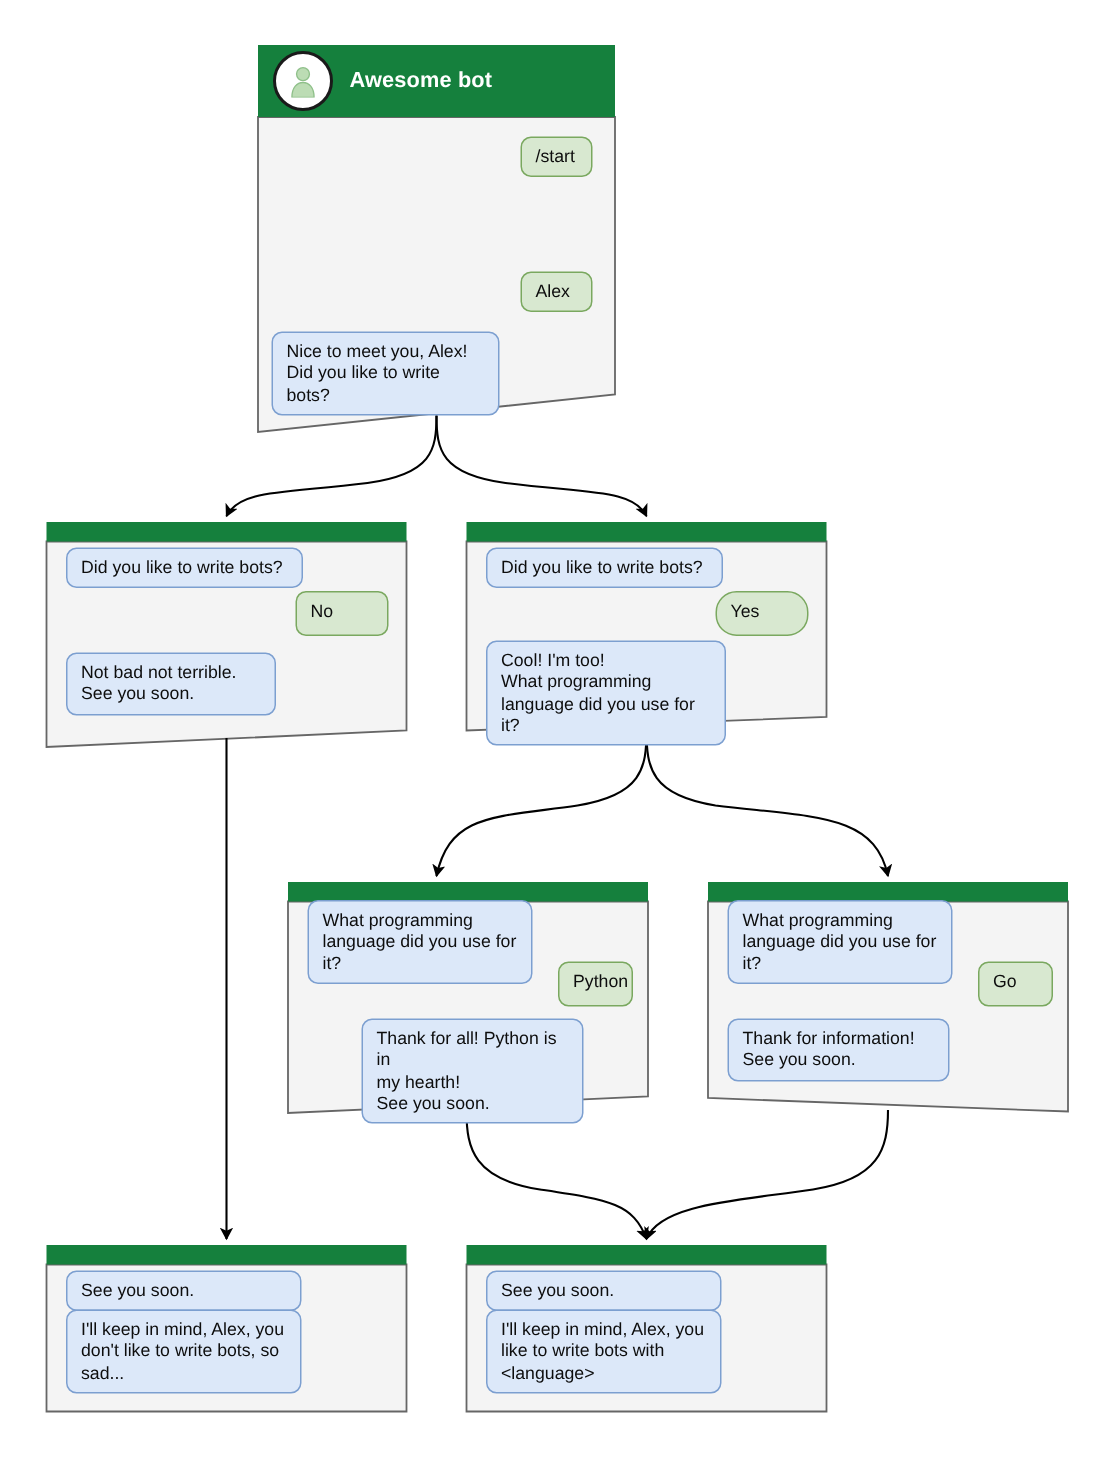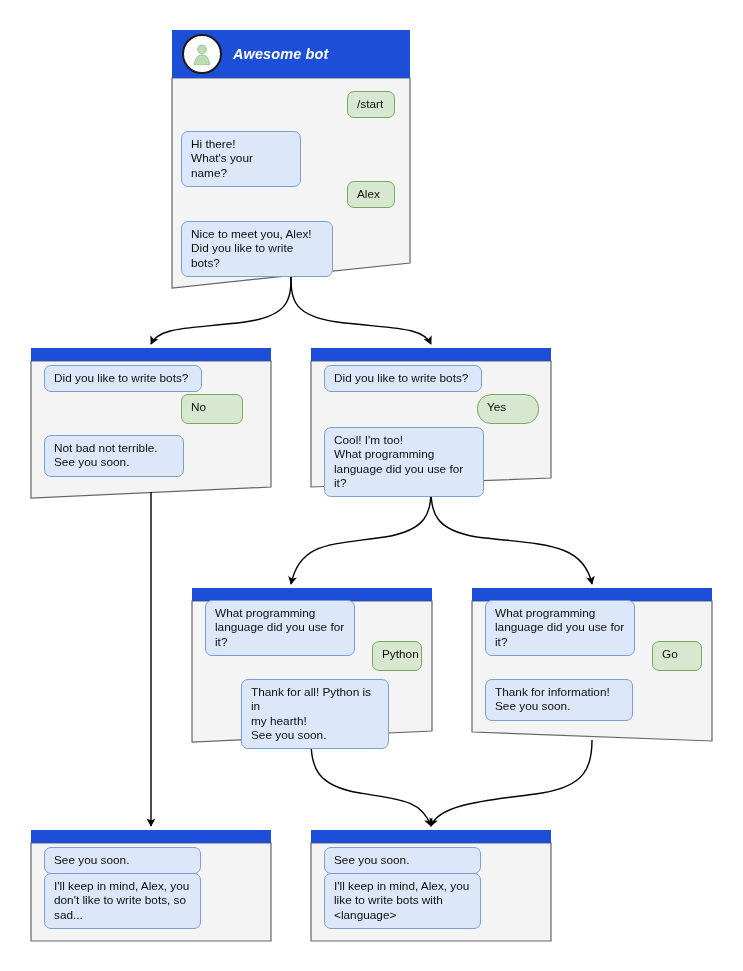--- a/index.html
+++ b/index.html
@@ -23,23 +23,22 @@
   
   #edges {
     position: absolute;
     left: 0; top: 0;
     width: 743px;
     height: 971px;
     pointer-events: none;
   }
   .titlebar {
     position: absolute;
-    background: #1d4ed8;
+    background: #15803d;
     box-sizing: border-box;
-    font-style: italic;
   }
   .titlebar-tall {
     display: flex;
     align-items: center;
     padding-left: 10px;
     gap: 11px;
   }
   .bot-title {
     color: #ffffff;
     font-size: 14.5px;
@@ -130,31 +129,29 @@
       <svg width="22" height="22" viewBox="0 0 22 22">
         <circle cx="11" cy="6.4" r="4.3" fill="#bcdcb4" stroke="#8fc08a" stroke-width="0.9"></circle>
         <path d="M3.6,22 C3.6,15.2 7.1,12 11,12 C14.9,12 18.4,15.2 18.4,22 Z" fill="#bcdcb4" stroke="#8fc08a" stroke-width="0.9"></path>
       </svg>
     </div>
     <span class="bot-title">Awesome bot</span>
   </div>
 
   <div class="chat" style="left:172px; top:78px; width:238px; height:210px;">
     <div class="bubble user-msg" style="left:175px; top:13px; width:48px;">/start</div>
-    <div class="bubble bot-msg" style="left:9px; top:53px; width:120px;">Hi there!
-What's your name?</div>
     <div class="bubble user-msg" style="left:175px; top:103px; width:48px;">Alex</div>
     <div class="bubble bot-msg" style="left:9px; top:143px; width:152px;">Nice to meet you, Alex!
 Did you like to write bots?</div>
   </div>
 
   <div class="titlebar" style="left:31px; top:348px; width:240px; height:13px;"></div>
   <div class="chat" style="left:31px; top:361px; width:240px; height:137px;">
     <div class="bubble bot-msg" style="left:13px; top:4px; width:158px;">Did you like to write bots?</div>
-    <div class="bubble user-msg" style="left:150px; top:33px; width:62px; height:30px;">No</div>
+    <div class="bubble user-msg" style="left:166px; top:33px; width:62px; height:30px;">No</div>
     <div class="bubble bot-msg" style="left:13px; top:74px; width:140px;">Not bad not terrible.
 See you soon.</div>
   </div>
 
   <div class="titlebar" style="left:311px; top:348px; width:240px; height:13px;"></div>
   <div class="chat" style="left:311px; top:361px; width:240px; height:126px;">
     <div class="bubble bot-msg" style="left:13px; top:4px; width:158px;">Did you like to write bots?</div>
     <div class="bubble user-msg" style="left:166px; top:33px; width:62px; height:30px;border-radius:14px;">Yes</div>
     <div class="bubble bot-msg" style="left:13px; top:66px; width:160px;">Cool! I'm too!
 What programming

